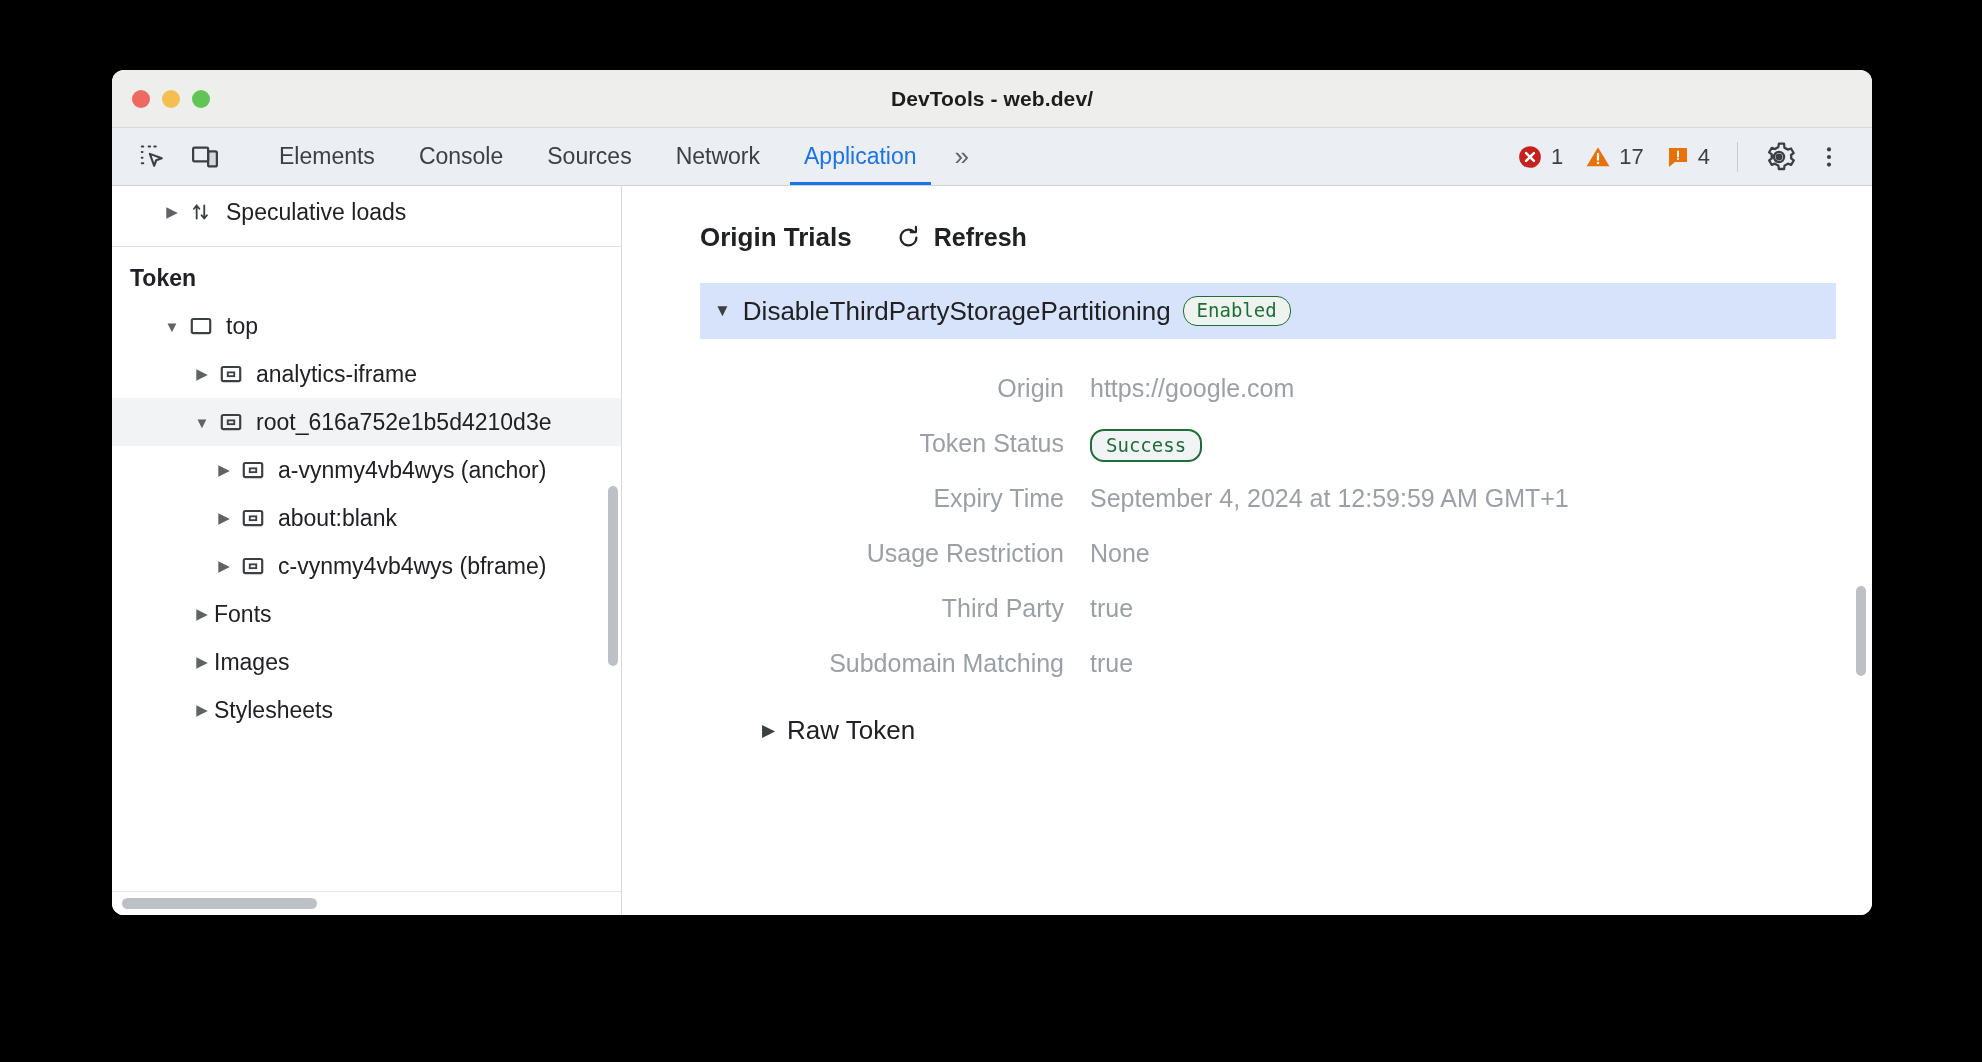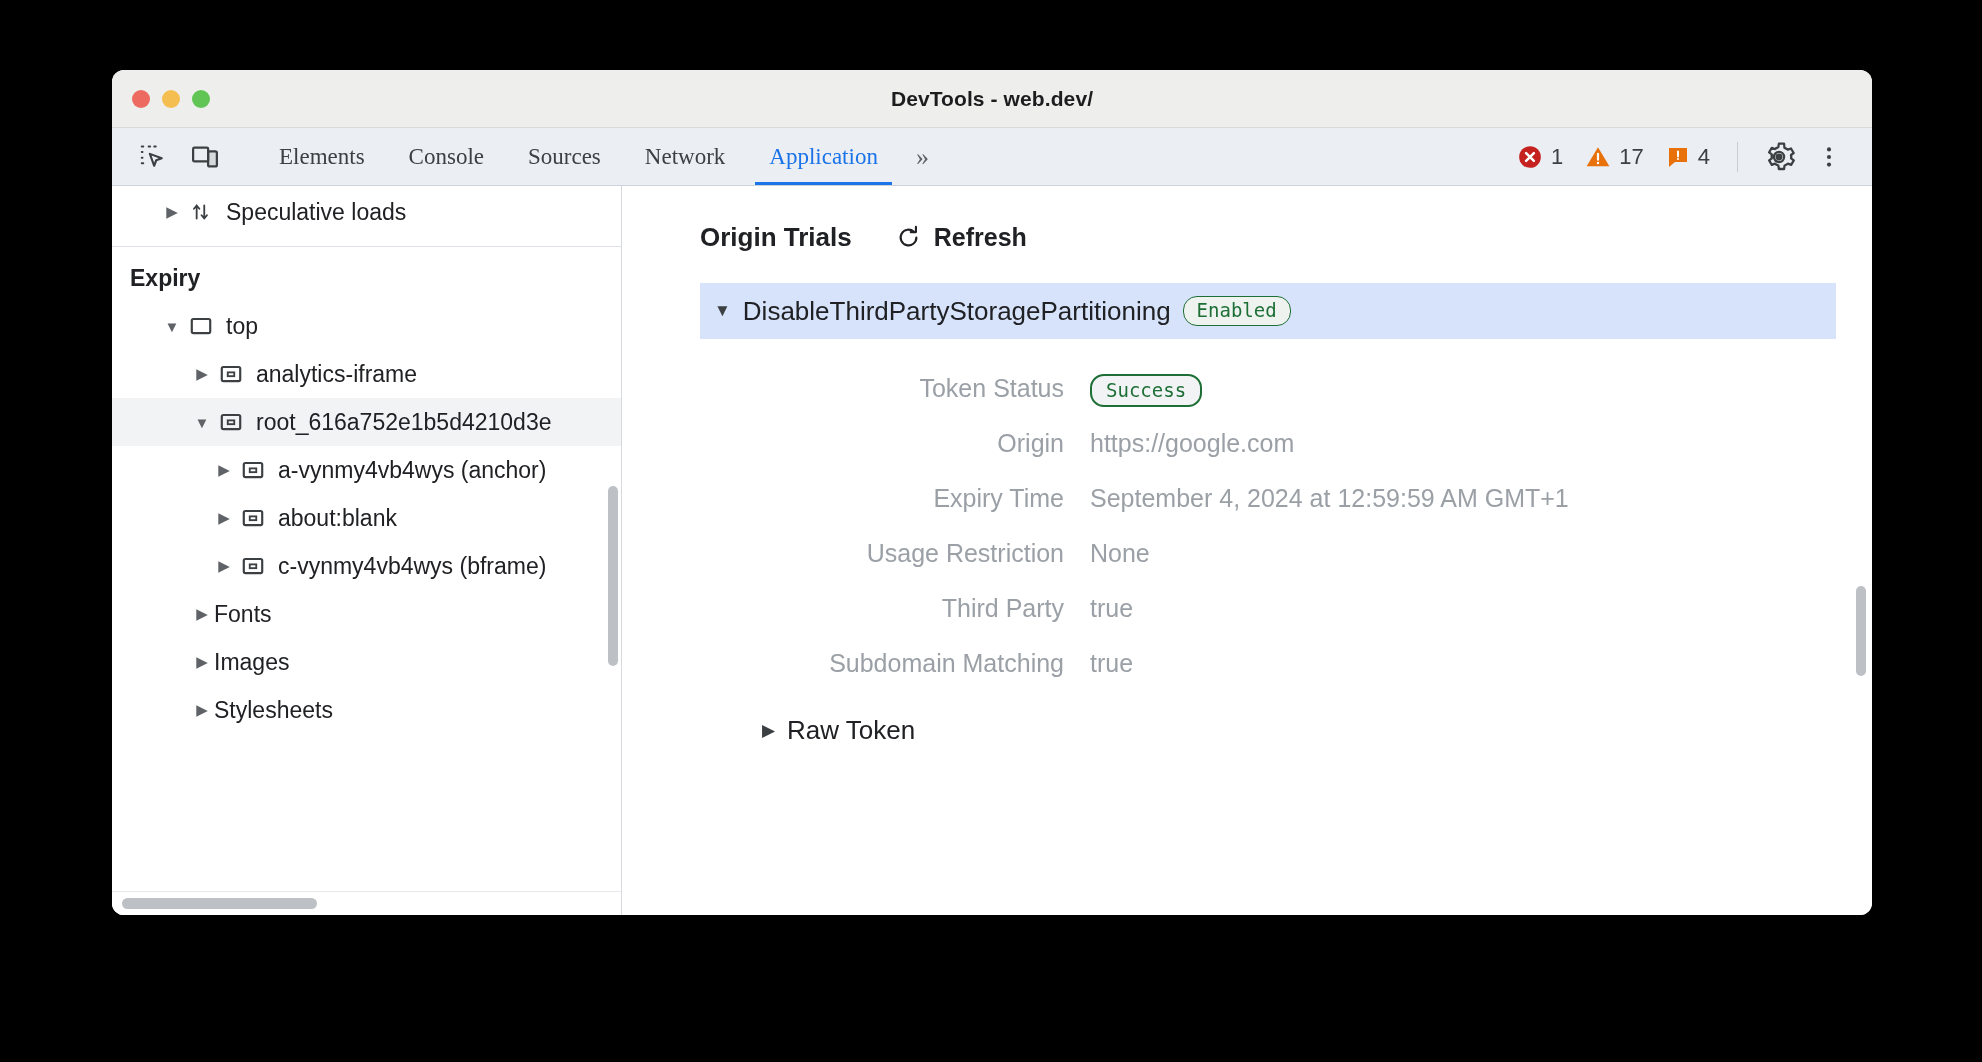--- a/index.html
+++ b/index.html
@@ -69,21 +69,21 @@
     width: 46px; height: 46px;
     display: flex; align-items: center; justify-content: center;
     border-radius: 4px;
     cursor: default;
   }
   .tb-divider {
     width: 1px;
     background: #c6cbd4;
     margin: 14px 12px 14px 10px;
   }
-  .tabs { display: flex; align-items: stretch; font-family: Liberation Serif, serif; }
+  .tabs { display: flex; align-items: stretch; }
   .tab {
     display: flex; align-items: center;
     padding: 0 22px;
     font-size: 23px;
     color: #3c4043;
     position: relative;
     cursor: default;
     white-space: nowrap;
   }
   .tab.active { color: #1a73e8; }
@@ -388,21 +388,21 @@
               </svg>
             </span>
             <span class="tree-label">Speculative loads</span>
           </div>
 
 
         </div>
 
         <div class="divider-line"></div>
 
-        <div class="section-title">Expiry</div>
+        <div class="section-title">Token</div>
 
         <div class="tree-row ind-1">
           <span class="twisty">▼</span>
           <span class="tree-ico">
             <svg width="26" height="26" viewBox="0 0 24 24">
               <rect x="3.5" y="5.5" width="17" height="13" rx="1.5" fill="none" stroke="#3c4043" stroke-width="2"></rect>
             </svg>
           </span>
           <span class="tree-label">top</span>
         </div>
@@ -499,30 +499,30 @@
 
       <div class="trial-block">
         <div class="trial-header">
           <span class="trial-twisty">▼</span>
           <span class="trial-name">DisableThirdPartyStoragePartitioning</span>
           <span class="badge-enabled">Enabled</span>
         </div>
 
         <div class="rows">
           <div class="kv-row">
+            <div class="kv-key">Origin</div>
+            <div class="kv-val">https://google.com</div>
+          </div>
+          <div class="kv-row">
             <div class="kv-key">Token Status</div>
             <div class="kv-val">
               <span class="badge-success">Success</span>
             </div>
           </div>
           <div class="kv-row">
-            <div class="kv-key">Origin</div>
-            <div class="kv-val">https://google.com</div>
-          </div>
-          <div class="kv-row">
             <div class="kv-key">Expiry Time</div>
             <div class="kv-val">September 4, 2024 at 12:59:59 AM GMT+1</div>
           </div>
           <div class="kv-row">
             <div class="kv-key">Usage Restriction</div>
             <div class="kv-val">None</div>
           </div>
           <div class="kv-row">
             <div class="kv-key">Third Party</div>
             <div class="kv-val">true</div>

